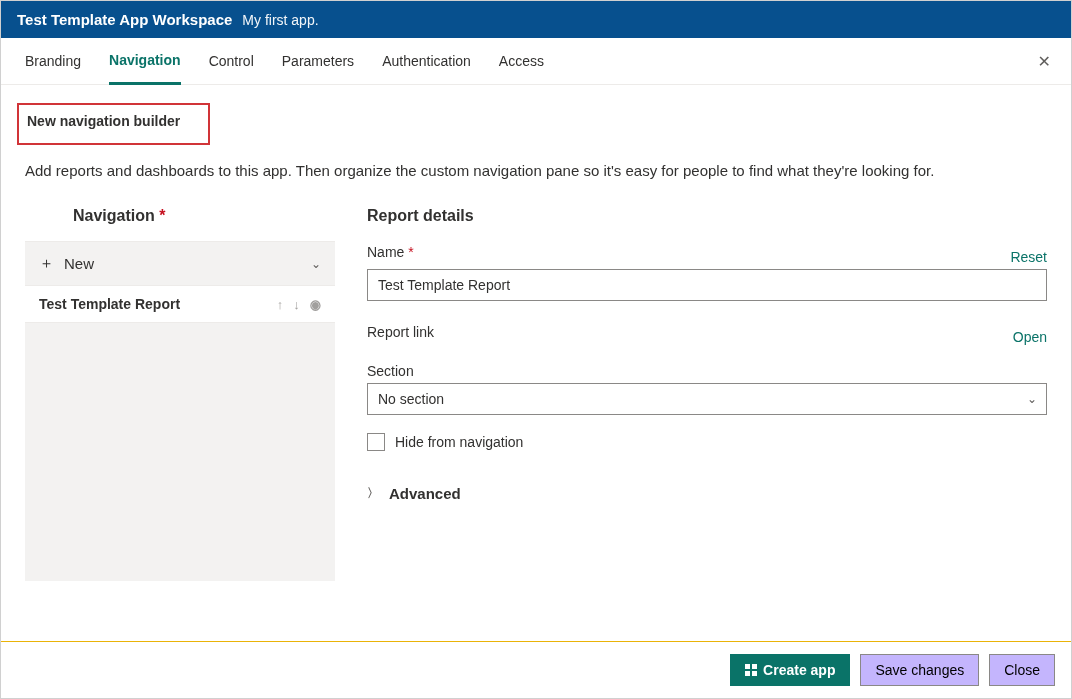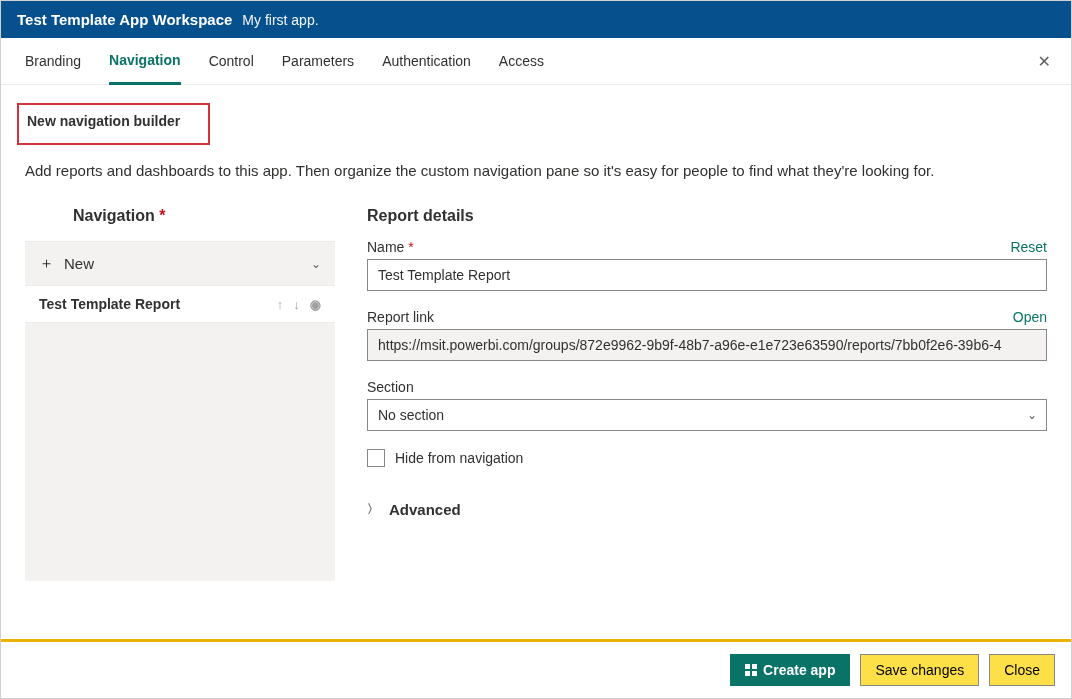--- a/index.html
+++ b/index.html
@@ -120,21 +120,21 @@
     .item-name { font-weight: 600; }
 
     .details-panel { flex: 1; }
     .details-title { font-size: 16px; font-weight: 600; margin-bottom: 14px; }
     .field-label-row {
       display: flex; justify-content: space-between; align-items: center;
       margin-bottom: 4px;
       gap: 9px;
     }
     .field-label { font-size: 14px; }
-    .link-action { color: #0a7368; font-size: 14px; cursor: pointer; }
+    .link-action { color: #0a7368; font-size: 14px; cursor: pointer; margin-top: 10px; }
 
     .text-input, .readonly-input, .select-input {
       width: 100%;
       border: 1px solid #8a8886;
       padding: 7px 10px;
       font-size: 14px;
       font-family: inherit;
       color: #323130;
       background: #fff;
       outline: none;
@@ -154,30 +154,30 @@
     }
 
     .advanced-row {
       display: flex; align-items: center; gap: 10px;
       margin-top: 34px; font-weight: 600; font-size: 15px;
       cursor: pointer;
     }
     .adv-chev { font-size: 12px; color: #605e5c; }
 
     .footer {
-      border-top: 3px solid #eab308;
+      border-top: 1px solid #eab308;
       padding: 12px 16px;
       display: flex; justify-content: flex-end; gap: 10px;
       background: #fff;
     }
     .btn {
       padding: 7px 14px;
       font-size: 14px;
       border: 1px solid #8a8886;
-      background: #fde047;
+      background: #c4b5fd;
       cursor: pointer;
       font-family: inherit;
     }
     .btn.primary {
       background: #0a7368;
       border-color: #0a7368;
       color: #fff;
       font-weight: 600;
       display: flex; align-items: center; gap: 6px;
     }
@@ -257,21 +257,20 @@
           <span class="link-action">Reset</span>
         </div>
         <input class="text-input" type="text" value="Test Template Report" style="">
       </div>
 
       <div class="field-block">
         <div class="field-label-row">
           <span class="field-label">Report link</span>
           <span class="link-action">Open</span>
         </div>
-        <input class="readonly-input" type="text" readonly="" value="https://msit.powerbi.com/groups/872e9962-9b9f-48b7-a96e-e1e723e63590/reports/7bb0f2e6-39b6-4" style="">
       </div>
 
       <div class="field-block">
         <div class="field-label-row">
           <span class="field-label">Section</span>
         </div>
         <div class="select-wrap">
           <input class="text-input" type="text" readonly="" value="No section" style="">
           <span class="chev-abs">⌄</span>
         </div>

